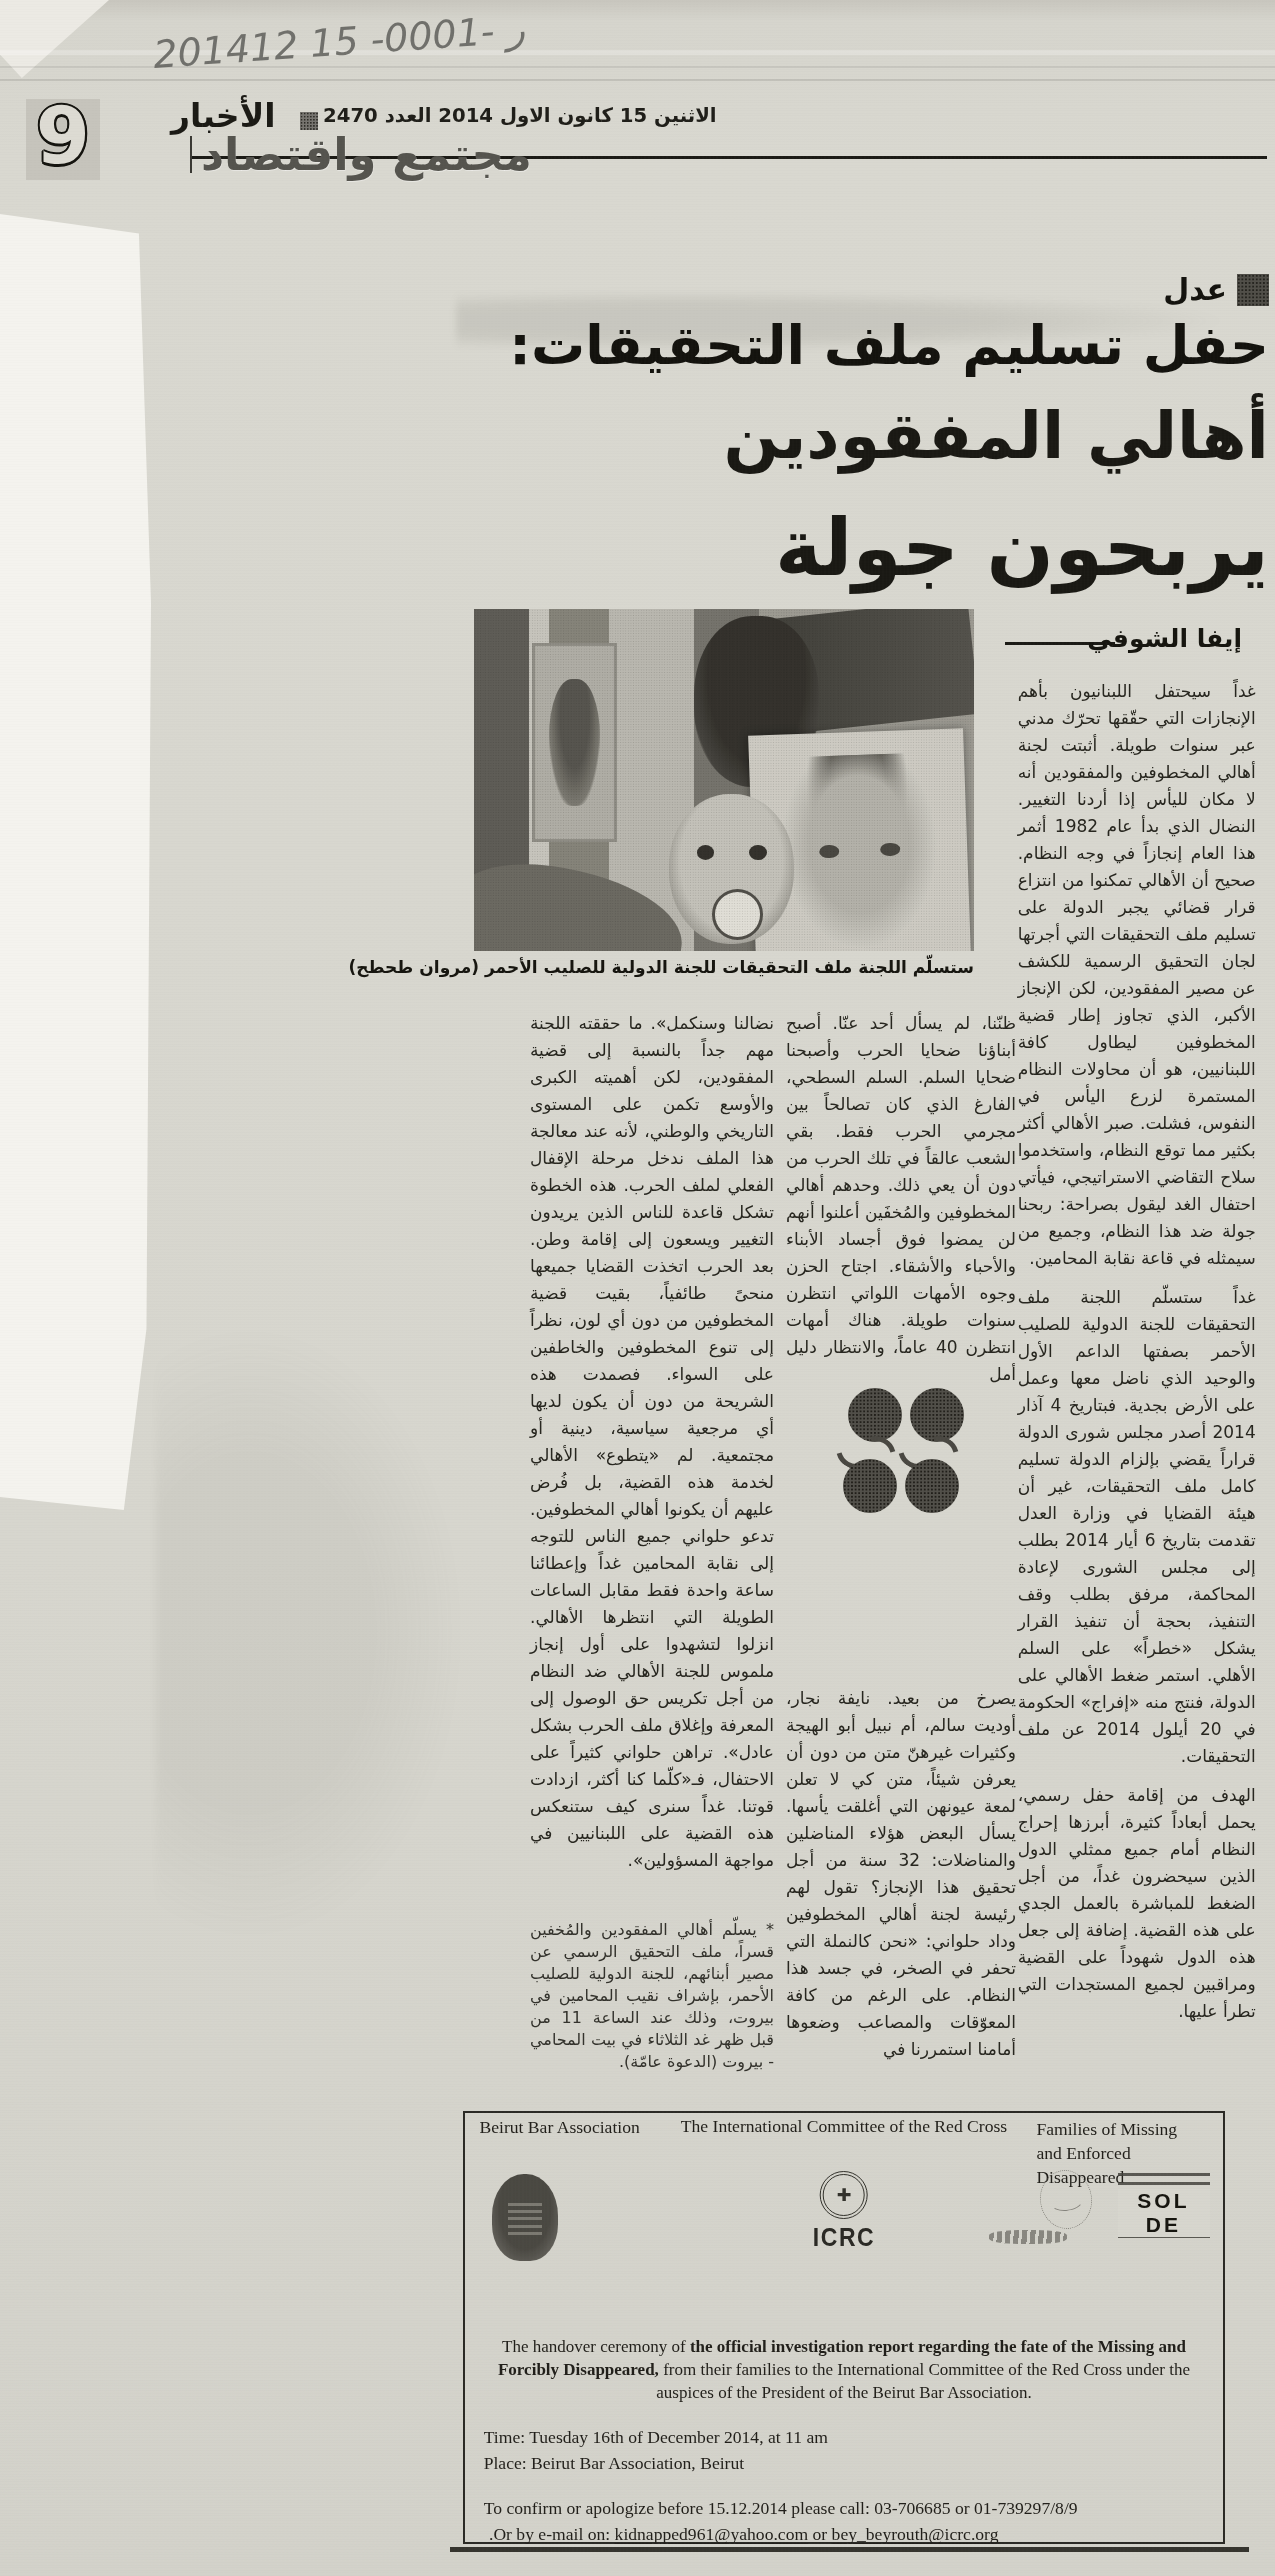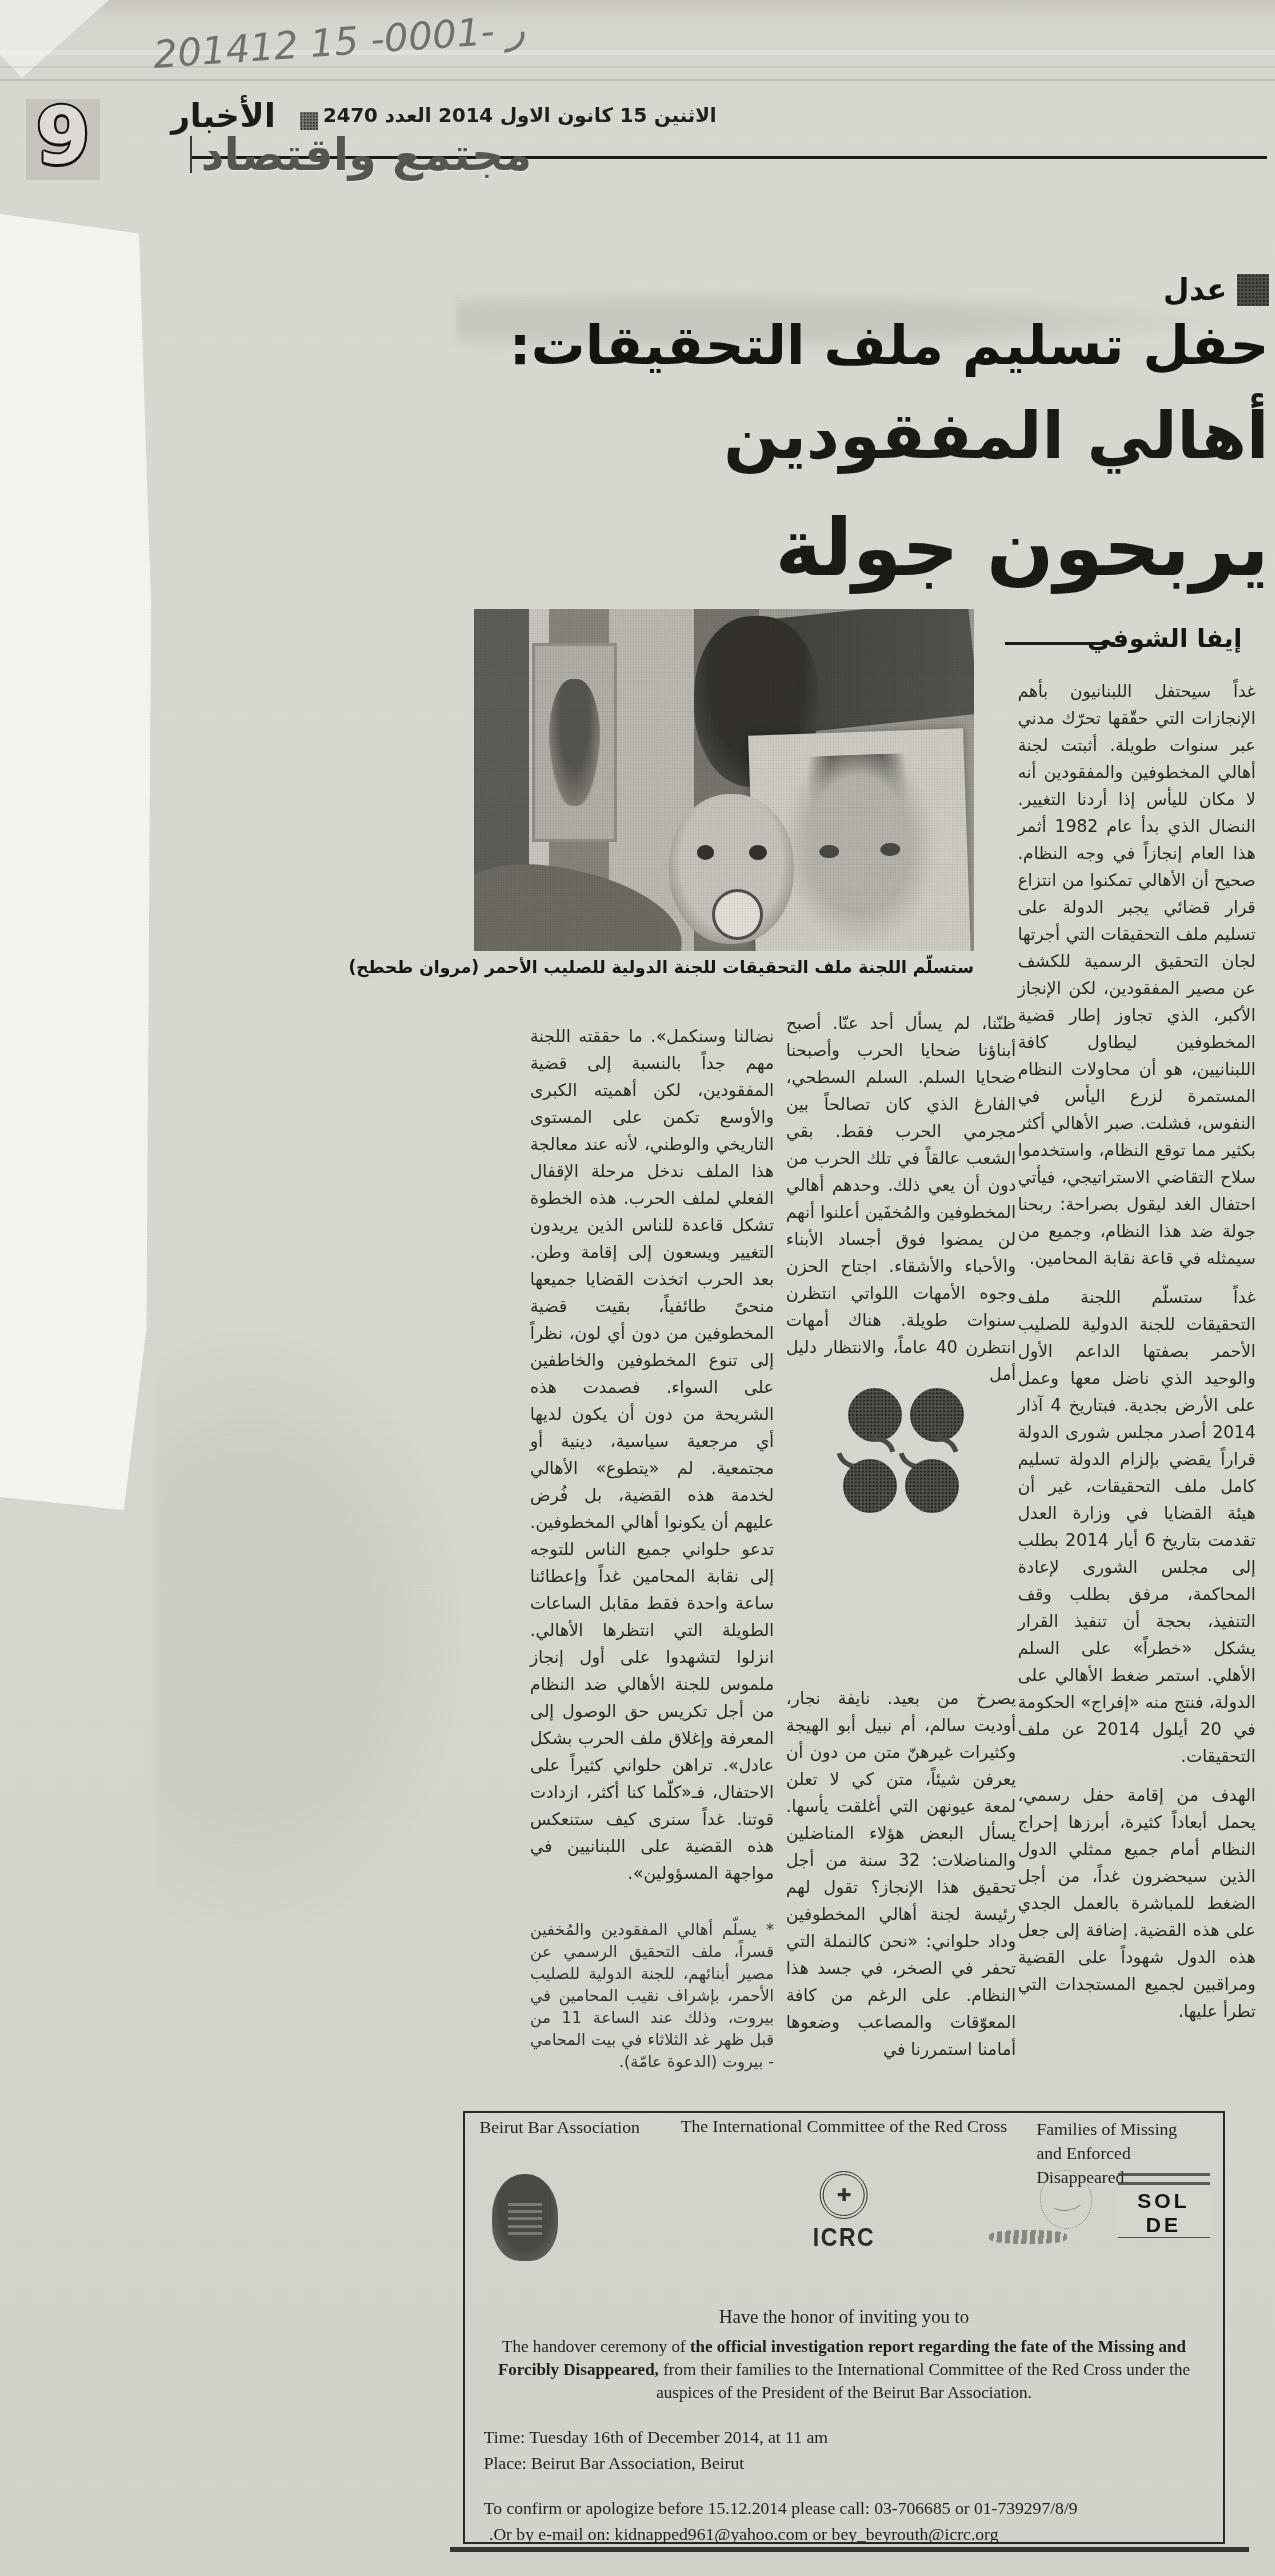--- a/index.html
+++ b/index.html
@@ -72,21 +72,21 @@
   .ph-arm{position:absolute;left:-4%;bottom:-6%;width:46%;height:30%;background:#6b6962;transform:rotate(8deg);border-radius:40% 60% 0 0;}
 
   .caption{position:absolute;right:301px;top:957px;font-size:17px;font-weight:bold;color:#16150f;direction:rtl;white-space:nowrap;}
 
   .col{position:absolute;direction:rtl;text-align:justify;text-align-last:right;
     font-size:17px;line-height:27px;color:#27261f;}
   .col p{margin:12px;}
   .col-right{right:7.3px;width:262px;top:666px;}
   .col-midtop{left:786px;width:230px;top:1010px;}
   .col-midbot{left:786px;width:230px;top:1685px;}
-  .col-left{left:530px;width:244px;top:1010px;margin-top:13px;}
+  .col-left{left:530px;width:244px;top:1010px;}
   .footnote{left:530px;width:244px;top:1919px;font-size:16px;line-height:22px;color:#33322c;}
 
   .pullquote{position:absolute;left:786px;top:1383px;width:230px;height:296px;}
   .q-ico{position:relative;width:100%;height:62px;}
   .q-dot{position:absolute;width:54px;height:54px;border-radius:50%;
     background-color:#514f49;background-image:radial-gradient(#211f1a 0.8px,transparent 0.9px);background-size:3.6px 3.6px;}
   .q-tail{position:absolute;width:31px;height:31px;border:5.2px solid #4a4842;border-color:#4a4842 transparent transparent transparent;border-radius:50%;}
   .q-open .q-dot:nth-child(1){left:62px;top:5.2px;} .q-open .q-dot:nth-child(2){left:124px;top:5.2px;}
   .q-open .q-tail:nth-child(3){left:50px;top:45px;transform:rotate(210deg);}
   .q-open .q-tail:nth-child(4){left:112px;top:45px;transform:rotate(210deg);}
@@ -217,21 +217,20 @@
       <div class="icrc-ring">✚</div>
       <div class="icrc-label">ICRC</div>
     </div>
     <div class="stamp"></div>
     <div class="squiggle"></div>
     <div class="solide">
       <div class="solide-stripes"></div>
       <div class="solide-label">SOL DE</div>
     </div>
 
-    <div class="honor">Have the honor of inviting you to</div>
     <div class="inv-para"><span>The handover ceremony of </span><span class="b">the official investigation report regarding the fate of the Missing and Forcibly Disappeared,</span><span> from their families to the International Committee of the Red Cross under the auspices of the President of the Beirut Bar Association.</span></div>
 
     <div class="time-line">Time: Tuesday 16th of December 2014, at 11 am</div>
     <div class="place-line">Place: Beirut Bar Association, Beirut</div>
     <div class="confirm-line">To confirm or apologize before 15.12.2014 please call: 03-706685 or 01-739297/8/9</div>
     <div class="email-line"><span>.Or by e-mail on: </span><u>kidnapped961@yahoo.com</u><span> or </span><u>bey_beyrouth@icrc.org</u></div>
   </div>
   <div class="inv-shadow"></div>
 
   <div class="grain"></div>

